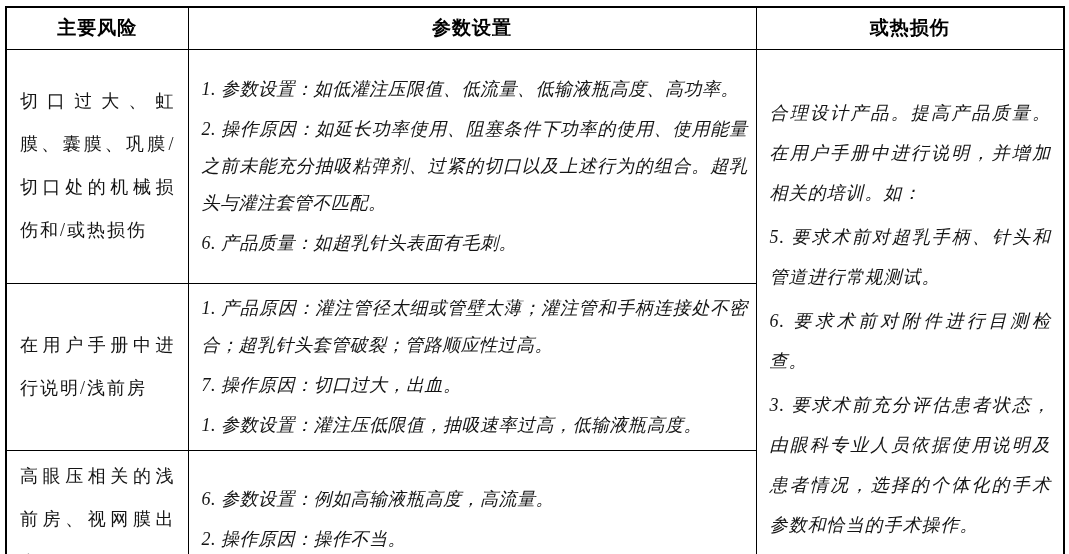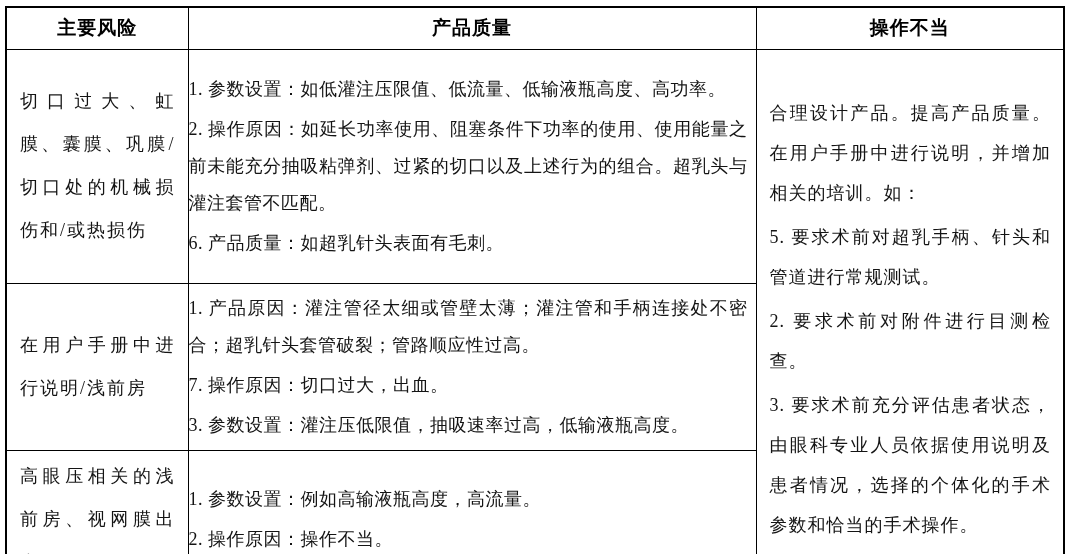--- a/index.html
+++ b/index.html
@@ -55,21 +55,22 @@
   tr.row-3 { height: 96px;  }
   td.risk-cell {
     padding: 4px 12px 4px 13px;
     font-size: 18px;
     line-height: 43px;
     letter-spacing: 2px;
     text-align: justify;
     text-justify: inter-character;
   }
   td.causes-cell {
-    padding: 4px 8px 4px 0;
+    padding: 4px 8px 4px 13px;
+    font-style: italic;
   }
   td.causes-cell p {
     margin: 0;
     padding: 0;
     font-size: 18px;
     line-height: 37px;
     letter-spacing: 0.5px;
     text-align: justify;
     text-justify: inter-character;
   }
@@ -78,65 +79,66 @@
     padding: 6px 12px 6px 13px;
   }
   td.control-cell p {
     margin: 0;
     padding: 0;
     font-size: 18px;
     line-height: 40px;
     letter-spacing: 1px;
     text-align: justify;
     text-justify: inter-character;
+    font-style: italic;
   }
   td.control-cell p + p { margin-top: 4px; }
 </style>
 </head>
 <body>
 
 <div class="page">
   <table class="risk-table">
     <colgroup>
       <col class="c-risk">
       <col class="c-causes">
       <col class="c-control">
     </colgroup>
     <thead>
       <tr class="head-row">
         <th class="head-cell">主要风险</th>
-        <th class="head-cell">产品质量</th>
-        <th class="head-cell">操作不当</th>
+        <th class="head-cell">参数设置</th>
+        <th class="head-cell">或热损伤</th>
       </tr>
     </thead>
     <tbody>
       <tr class="row-1">
         <td class="risk-cell">切口过大、虹膜、囊膜、巩膜/切口处的机械损伤和/或热损伤</td>
         <td class="causes-cell">
           <p>1. 参数设置：如低灌注压限值、低流量、低输液瓶高度、高功率。</p>
           <p>2. 操作原因：如延长功率使用、阻塞条件下功率的使用、使用能量之前未能充分抽吸粘弹剂、过紧的切口以及上述行为的组合。超乳头与灌注套管不匹配。</p>
           <p>6. 产品质量：如超乳针头表面有毛刺。</p>
         </td>
         <td class="control-cell" rowspan="3">
           <p>合理设计产品。提高产品质量。在用户手册中进行说明，并增加相关的培训。如：</p>
           <p>5. 要求术前对超乳手柄、针头和管道进行常规测试。</p>
-          <p>2. 要求术前对附件进行目测检查。</p>
+          <p>6. 要求术前对附件进行目测检查。</p>
           <p>3. 要求术前充分评估患者状态，由眼科专业人员依据使用说明及患者情况，选择的个体化的手术参数和恰当的手术操作。</p>
         </td>
       </tr>
       <tr class="row-2">
         <td class="risk-cell">在用户手册中进行说明/浅前房</td>
         <td class="causes-cell">
           <p>1. 产品原因：灌注管径太细或管壁太薄；灌注管和手柄连接处不密合；超乳针头套管破裂；管路顺应性过高。</p>
           <p>7. 操作原因：切口过大，出血。</p>
-          <p>3. 参数设置：灌注压低限值，抽吸速率过高，低输液瓶高度。</p>
+          <p>1. 参数设置：灌注压低限值，抽吸速率过高，低输液瓶高度。</p>
         </td>
       </tr>
       <tr class="row-3">
         <td class="risk-cell">高眼压相关的浅前房、视网膜出血。</td>
         <td class="causes-cell">
-          <p>1. 参数设置：例如高输液瓶高度，高流量。</p>
+          <p>6. 参数设置：例如高输液瓶高度，高流量。</p>
           <p>2. 操作原因：操作不当。</p>
         </td>
       </tr>
     </tbody>
   </table>
 </div>
 
 </body></html>

